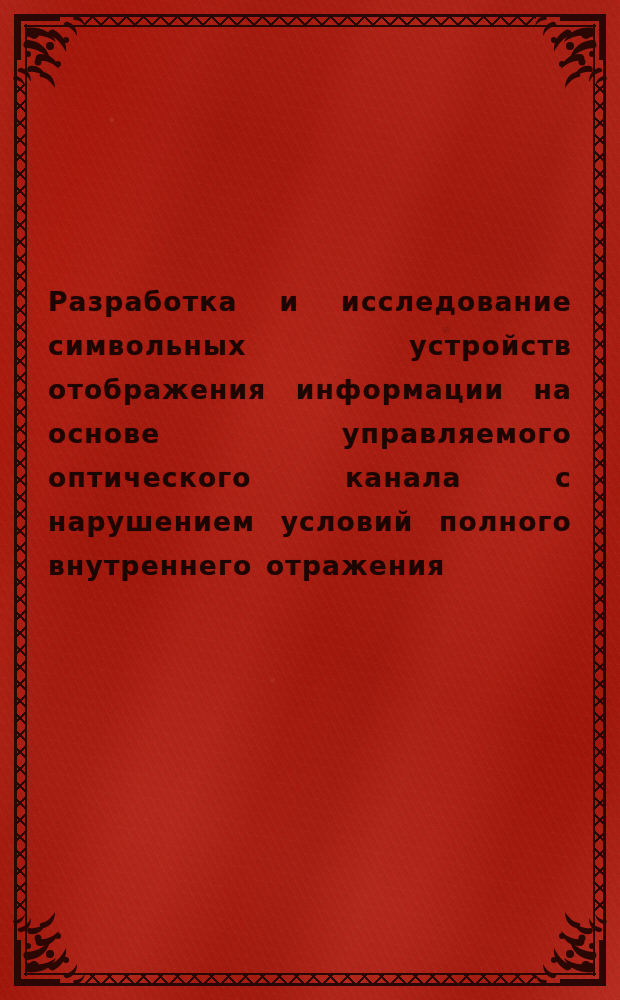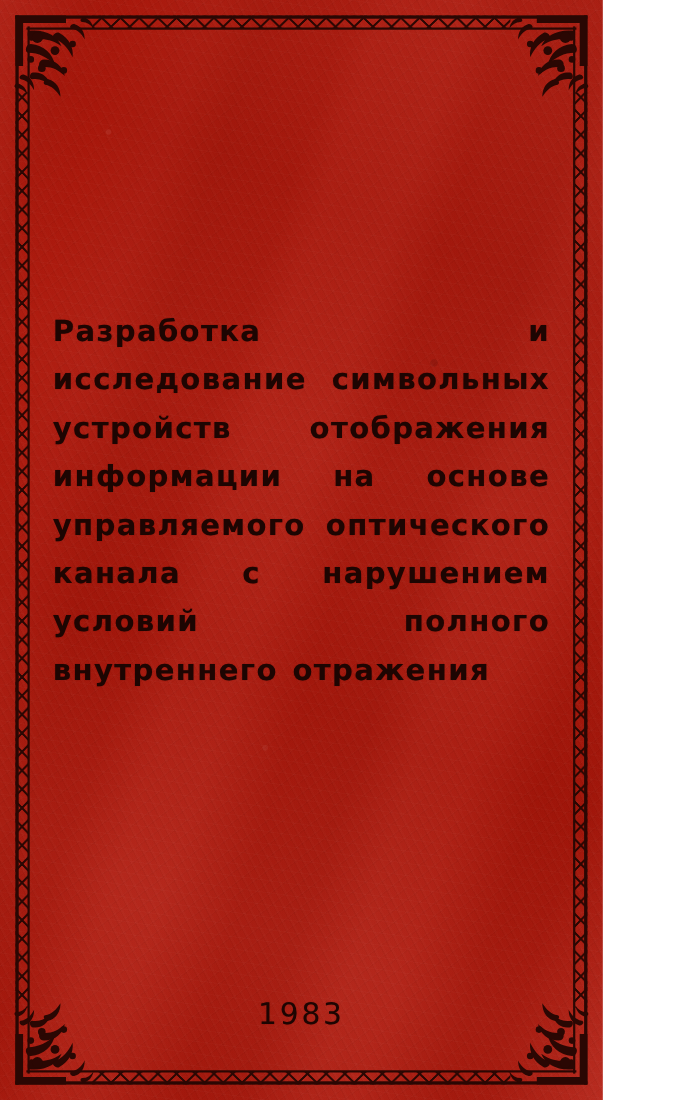--- a/index.html
+++ b/index.html
@@ -5,21 +5,21 @@
   html, body {
     margin: 0;
     padding: 0;
     background: #ffffff;
   }
   body {
     font-family: "DejaVu Sans", sans-serif;
   }
   .page {
     position: relative;
-    width: 548px;
+    width: 620px;
     height: 1000px;
     overflow: hidden;
     background-color: #b01508;
     background-image:
       radial-gradient(circle at 18% 12%, rgba(255,255,255,0.07) 0 2px, rgba(0,0,0,0) 3px),
       radial-gradient(circle at 72% 33%, rgba(0,0,0,0.10) 0 3px, rgba(0,0,0,0) 4px),
       radial-gradient(circle at 44% 68%, rgba(255,255,255,0.05) 0 2px, rgba(0,0,0,0) 3px),
       linear-gradient(107deg, rgba(255,255,255,0.045) 0%, rgba(0,0,0,0.0) 14%, rgba(0,0,0,0.05) 28%, rgba(255,255,255,0.03) 41%, rgba(0,0,0,0.04) 55%, rgba(255,255,255,0.04) 69%, rgba(0,0,0,0.05) 83%, rgba(255,255,255,0.03) 100%),
       linear-gradient(-71deg, rgba(255,255,255,0.04) 0%, rgba(0,0,0,0.04) 12%, rgba(255,255,255,0.025) 25%, rgba(0,0,0,0.05) 37%, rgba(255,255,255,0.035) 52%, rgba(0,0,0,0.035) 64%, rgba(255,255,255,0.03) 78%, rgba(0,0,0,0.045) 91%, rgba(255,255,255,0.02) 100%),
       linear-gradient(22deg, rgba(0,0,0,0.03) 0%, rgba(255,255,255,0.03) 20%, rgba(0,0,0,0.03) 39%, rgba(255,255,255,0.02) 58%, rgba(0,0,0,0.035) 77%, rgba(255,255,255,0.025) 100%);
@@ -245,16 +245,13 @@
           <path d="M6 66 c5 1 8 5 9 10 c-3 -4 -6 -6 -10 -6 c-3 0 -2 -4 1 -4 z"></path>
         </g>
       </svg>
     </div>
   </div>
 
   <div class="content">
     <h1 class="title">Разработка и исследование символьных устройств отображения информации на основе управляемого оптического канала с нарушением условий полного внутреннего отражения</h1>
   </div>
 
-  <div class="year-wrap">
-    <span class="year">1983</span>
-  </div>
 </div>
 
 </body></html>

